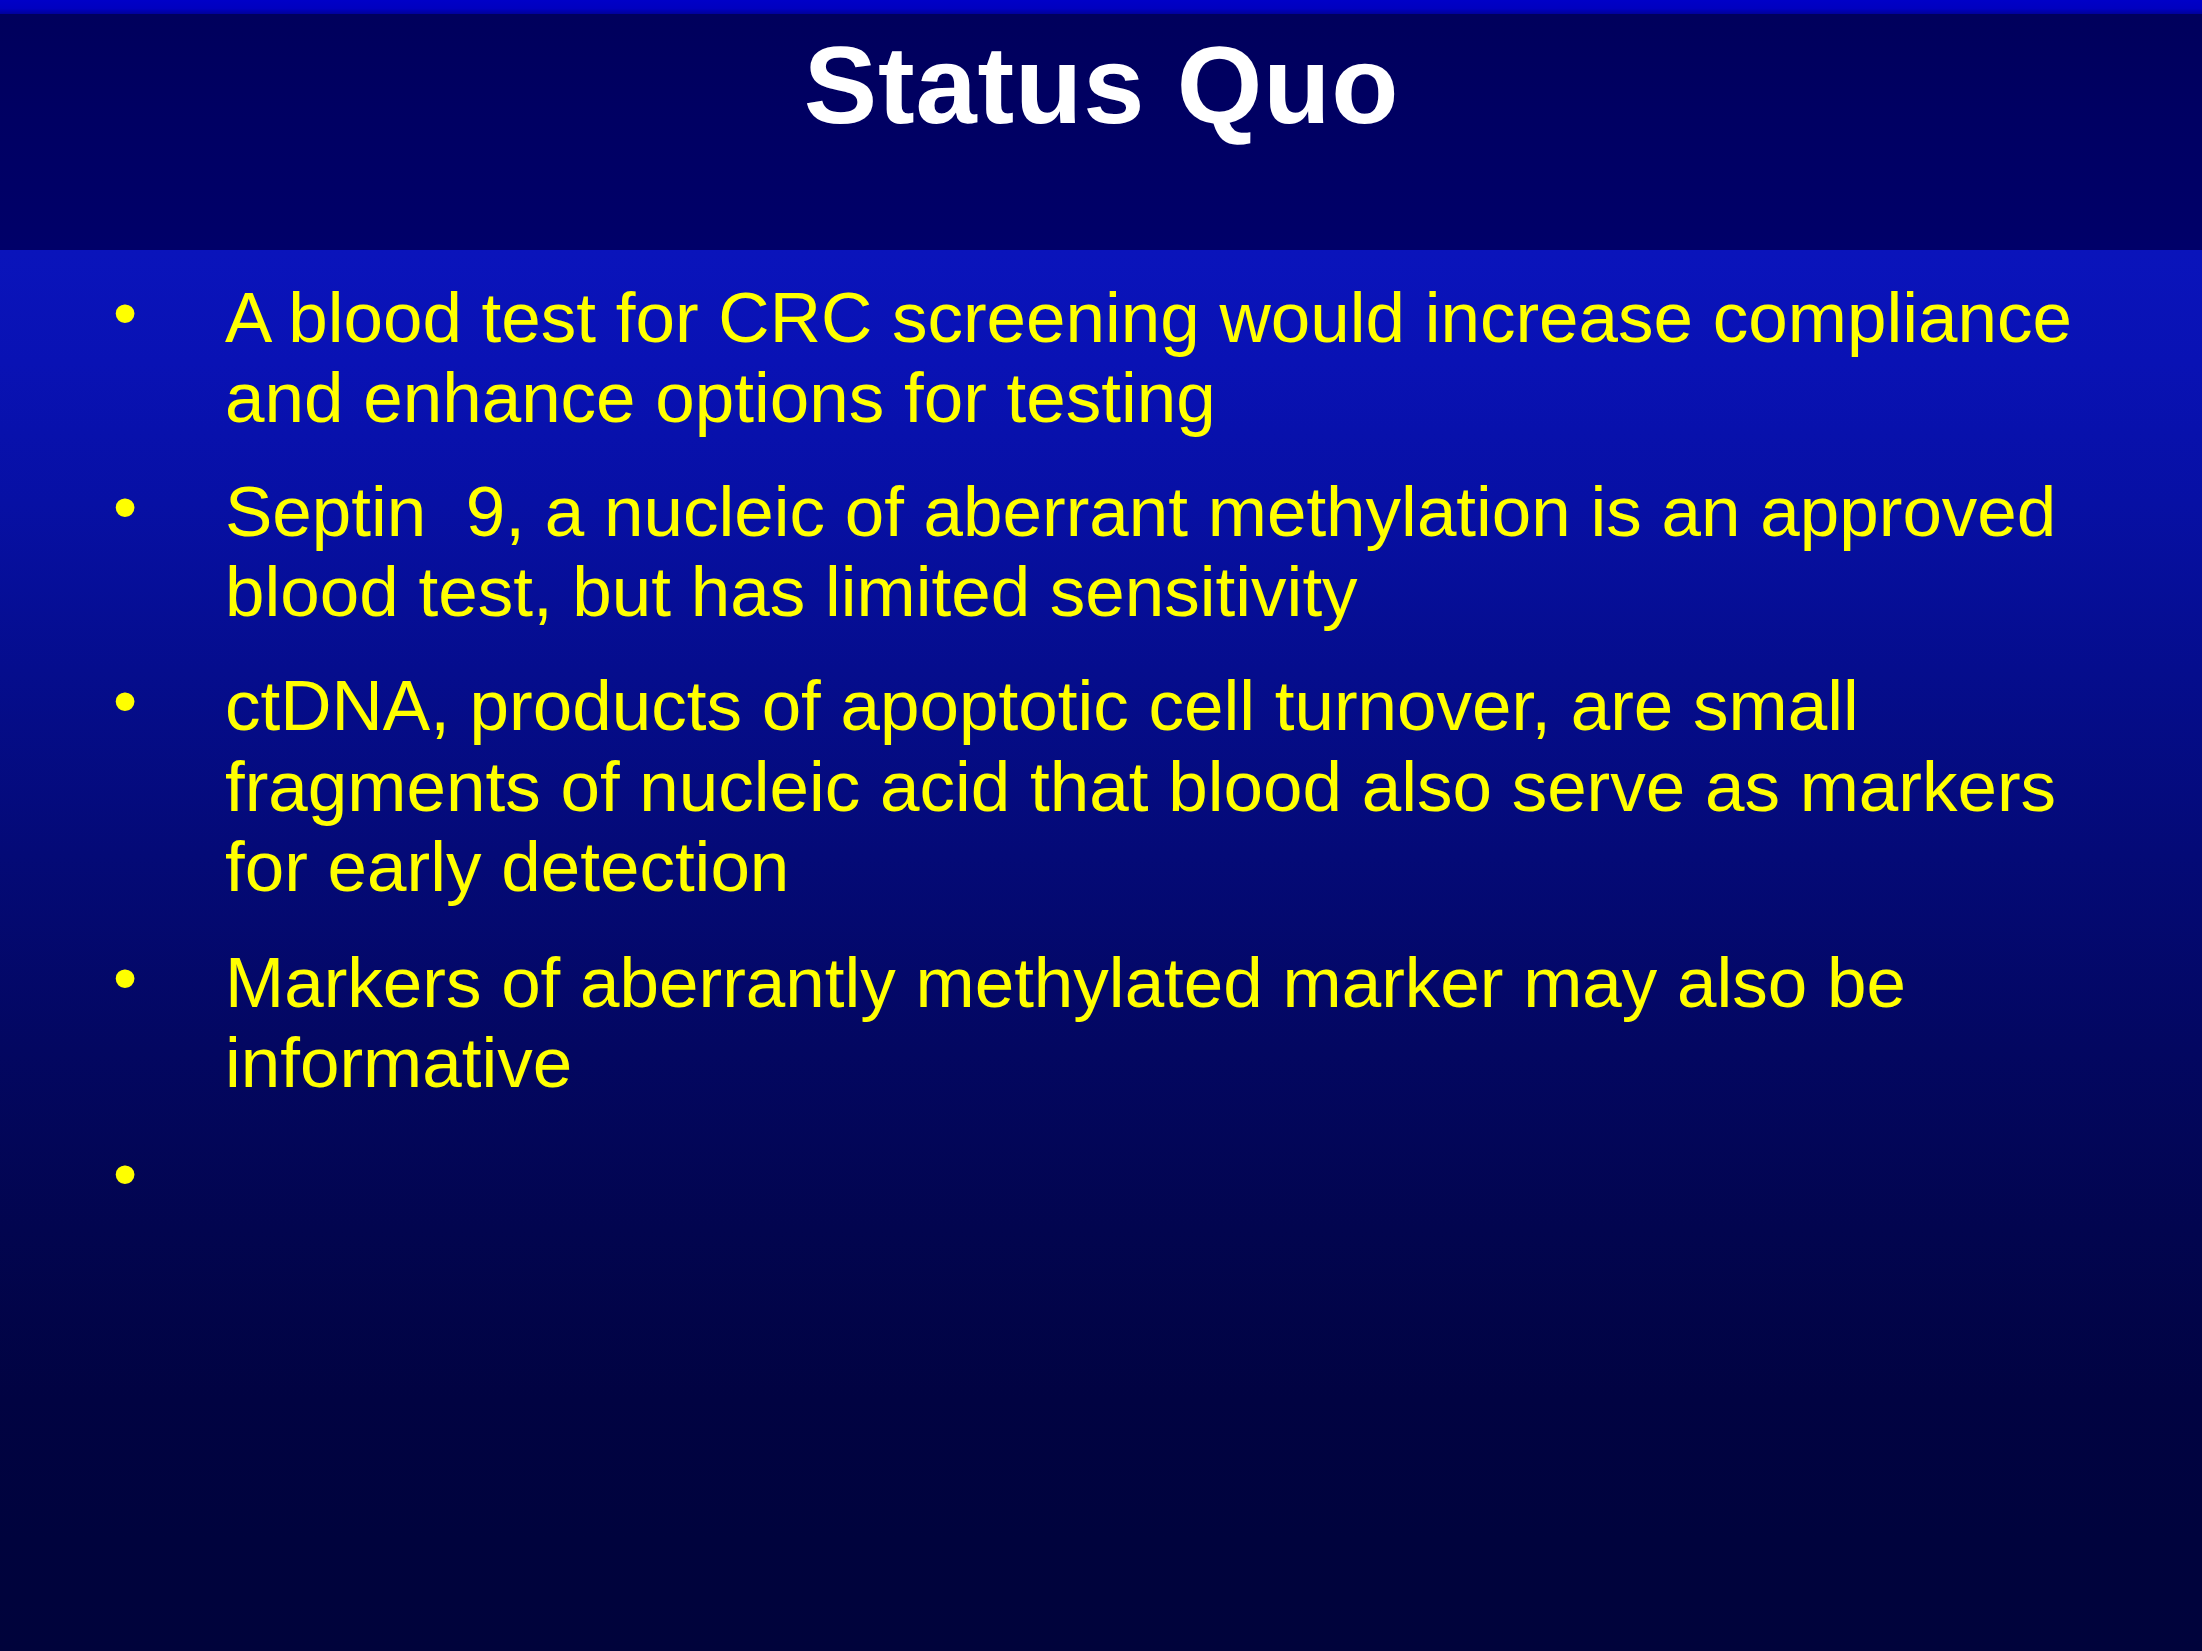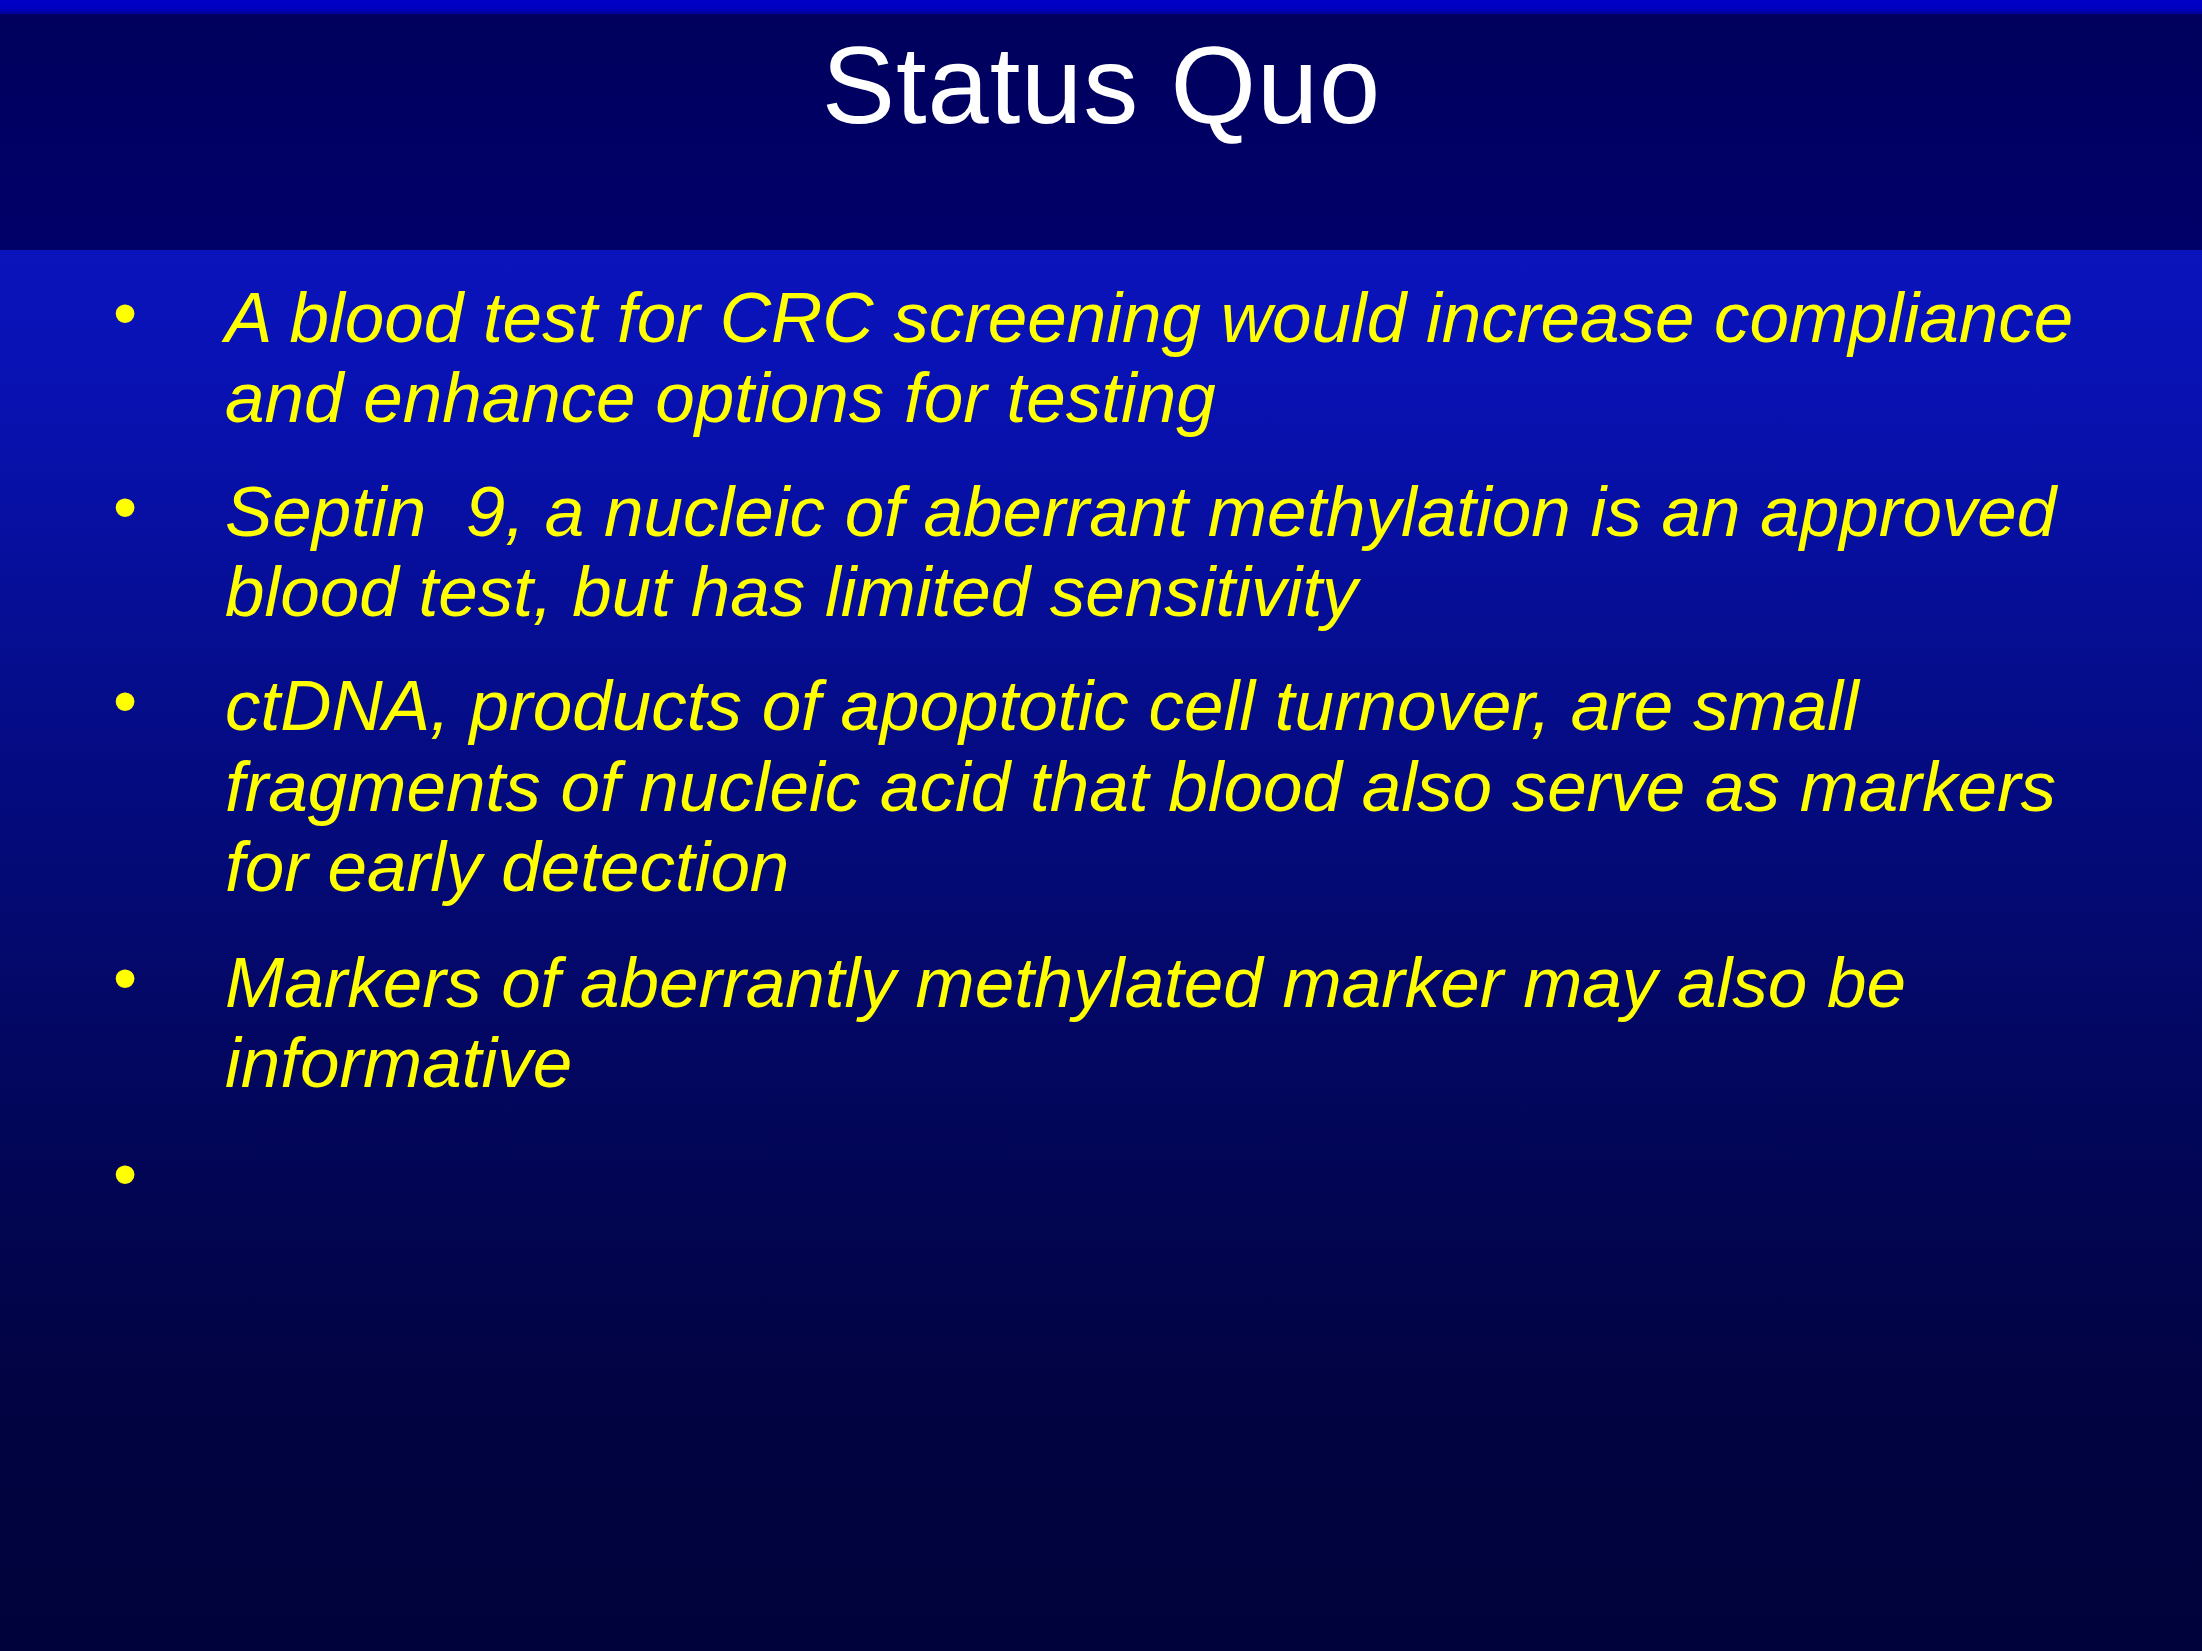--- a/index.html
+++ b/index.html
@@ -36,21 +36,21 @@
   }
 
   #slide-title {
     position: absolute;
     left: 0;
     top: 31px;
     width: 2203px;
     text-align: center;
     color: #ffffff;
     font-size: 110px;
-    font-weight: 400;
+    font-weight: 700;
     letter-spacing: 0.9px;
     line-height: 1.0;
     white-space: nowrap;
     text-rendering: geometricPrecision;
   }
 
   
   #body-area {
     position: absolute;
     left: 0; top: 250px;
@@ -96,21 +96,20 @@
 
   .bullet-text {
     display: block;
     color: #ffff00;
     font-size: 71px;
     font-weight: 400;
     line-height: 1.13;
     letter-spacing: 0px;
     max-width: 1893px;
     white-space: pre-wrap;
-    font-style: italic;
   }
 </style>
 </head>
 <body>
 
 <div id="slide">
 
   <div id="top-strip"></div>
 
   <div id="title-band"></div>

